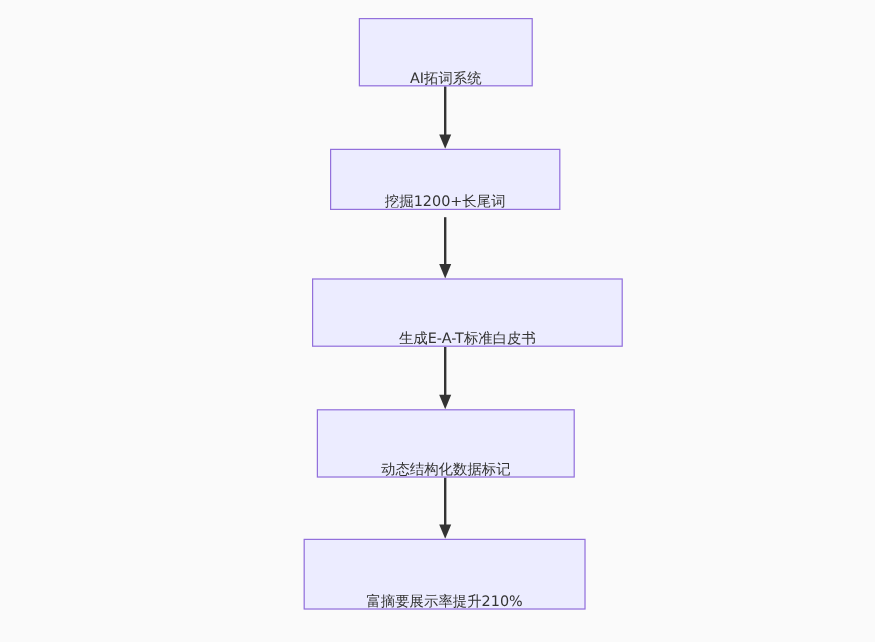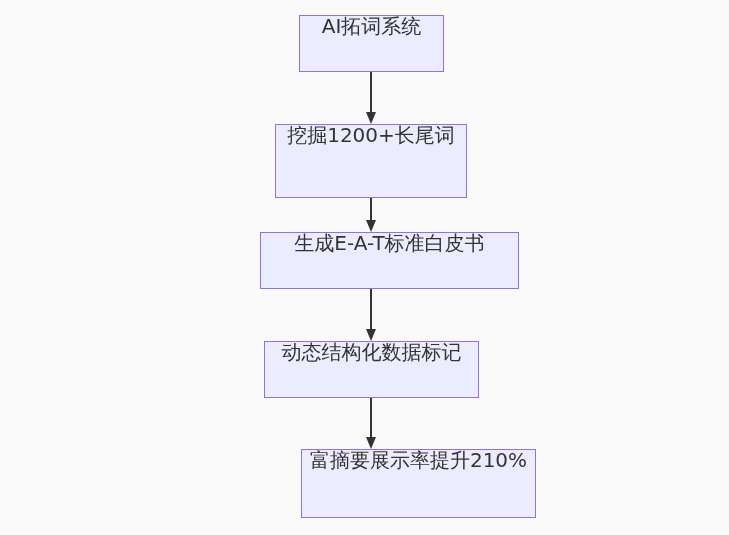--- a/index.html
+++ b/index.html
@@ -31,35 +31,35 @@
     fill: none;
   }
   .edge-head {
     fill: var(--edge, #333333);
     stroke: none;
   }
   .node {
     position: absolute;
     box-sizing: border-box;
     display: flex;
-    align-items: flex-start;
+    align-items: flex-end;
     justify-content: center;
     background: var(--node-fill, #ECECFF);
     border: 1px solid var(--node-border, #9370DB);
     color: var(--text, #333333);
-    font-size: 20px;
+    font-size: 12px;
     line-height: 1;
     text-align: center;
     white-space: nowrap;
   }
   .node-1 { left: 299px; top: 15px;  width: 145px; height: 57px; }
-  .node-2 { left: 275px; top: 124px; width: 192px; height: 74px; }
+  .node-2 { left: 275px; top: 124px; width: 192px; height: 51px; }
   .node-3 { left: 260px; top: 232px; width: 259px; height: 57px; }
   .node-4 { left: 264px; top: 341px; width: 215px; height: 57px; }
-  .node-5 { left: 253px; top: 449px; width: 235px; height: 69px; margin-left: 48px; }
+  .node-5 { left: 253px; top: 449px; width: 235px; height: 59px; }
 </style>
 </head>
 <body>
 
 <div class="canvas">
 
   <svg class="edges" viewBox="0 0 729 535" aria-hidden="true">
     <g>
       <line class="edge-line" x1="371" y1="71" x2="371" y2="113"></line>
       <polygon class="edge-head" points="366,112 376,112 371,124"></polygon>

